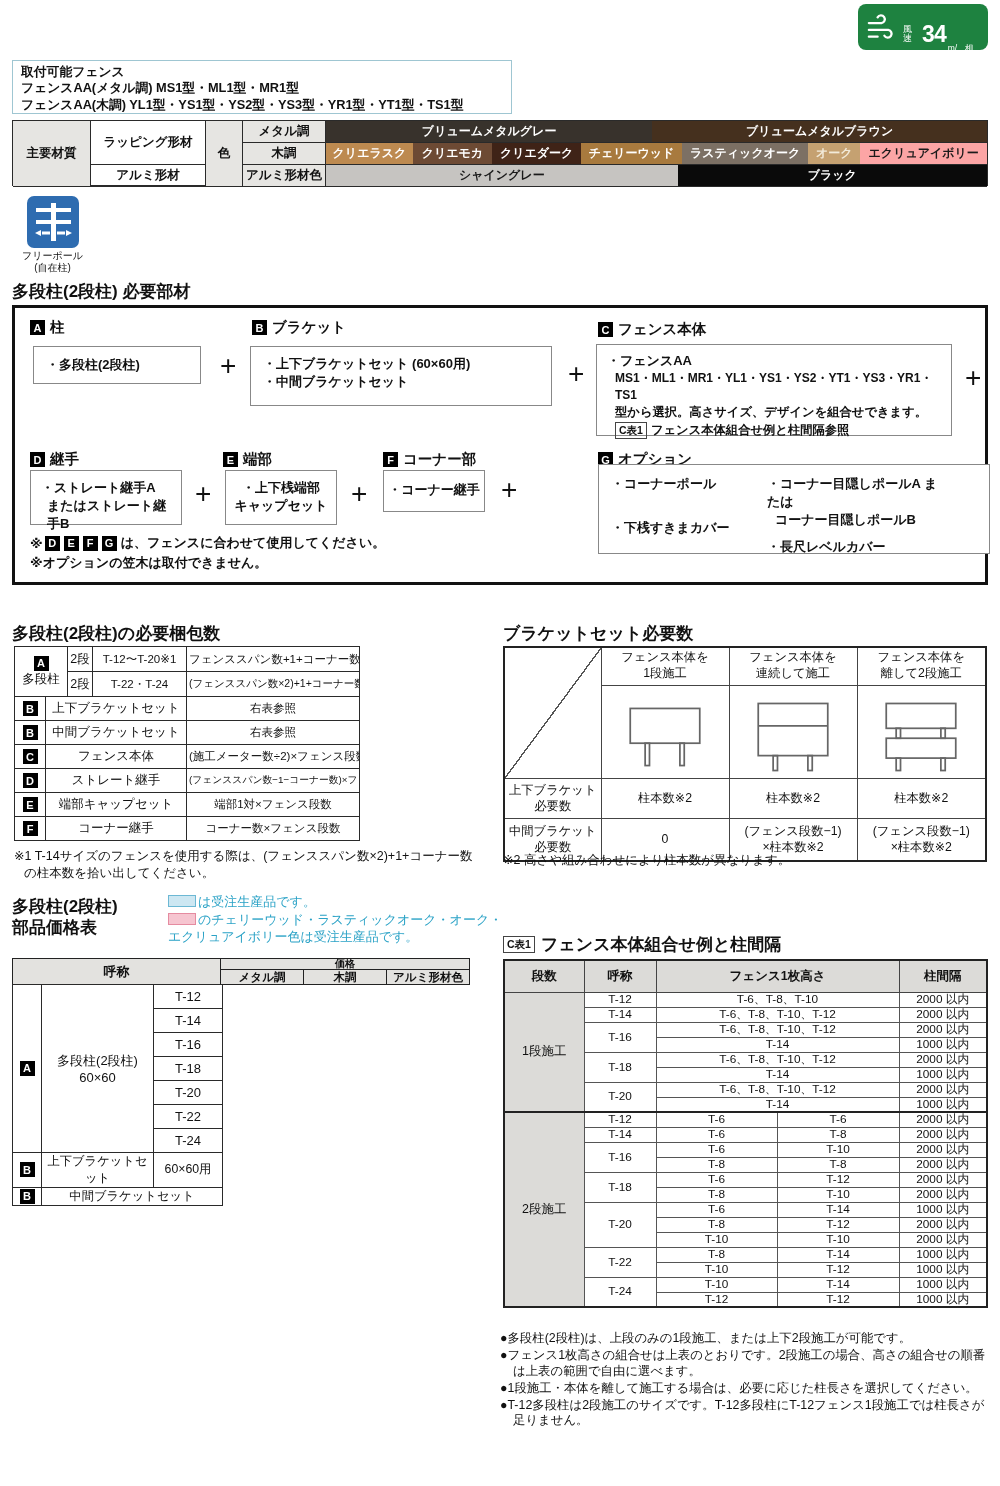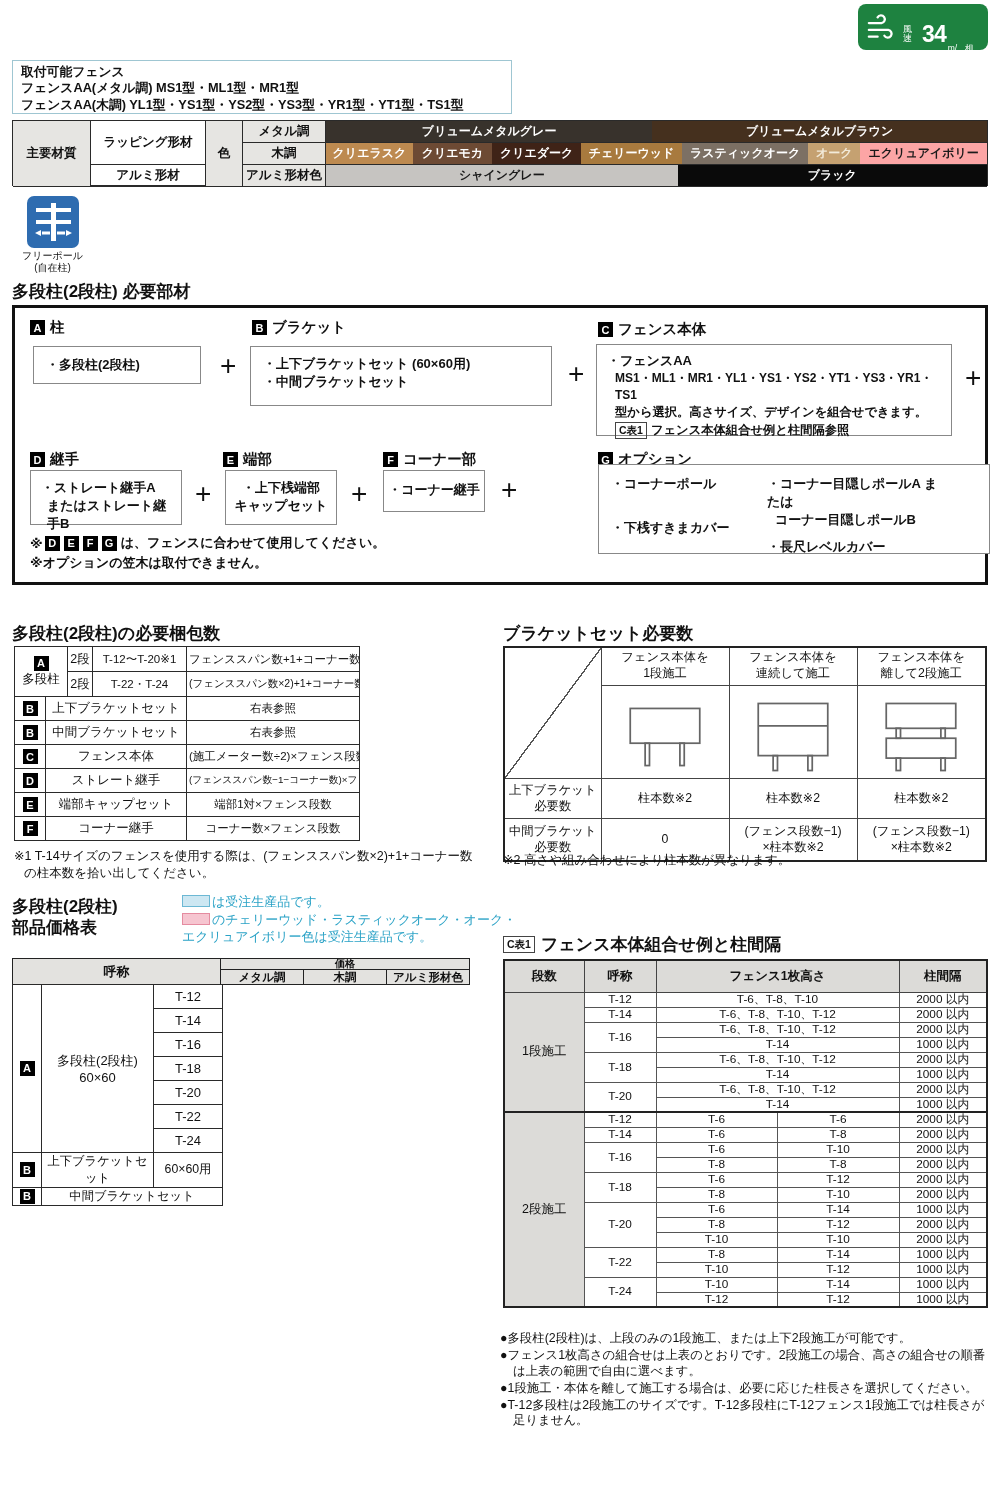--- a/index.html
+++ b/index.html
@@ -62,21 +62,21 @@
   
   .bracket-head { left:503px; top:622px; }
   .btable { border-collapse:collapse; table-layout:fixed; border:2px solid #222; }
   .btable th, .btable td { border:1px solid #444; text-align:center; vertical-align:middle;
     font-size:12.3px; font-weight:400; white-space:pre-line; line-height:1.3; }
   .btable .corner { background:linear-gradient(to bottom right, transparent calc(50% - 0.7px), #555 calc(50% - 0.7px), #555 calc(50% + 0.7px), transparent calc(50% + 0.7px)); }
   .bracket-note { left:503px; top:852px; font-size:12.5px; }
 
   
   .price-head { left:12px; top:896px; line-height:1.25; }
-  .legend { left:182px; top:893px; font-size:13px; color:#2aa2c6; line-height:1.35; }
+  .legend { left:168px; top:893px; font-size:13px; color:#2aa2c6; line-height:1.35; }
   .lg-swatch { display:inline-block; width:28px; height:12px; vertical-align:-1px; margin-right:2px; }
   .lg-blue { background:#cde7f2; border:1px solid #6cb8d4; }
   .lg-pink { background:#f6c5d0; border:1px solid #e58ba0; }
   .price-table { left:12px; top:958px; width:458px; }
   .pt-head { display:flex; border:1.5px solid #222; width:458px; }
   .pt-name { width:208px; background:#e3e2df; border-right:1px solid #222; display:flex;
     align-items:center; justify-content:center; font-size:13px; font-weight:600; height:25px; }
   .pt-price { flex:1; display:flex; flex-direction:column; }
   .pt-price-top { height:11px; background:#e3e2df; text-align:center; font-size:10px;
     font-weight:600; line-height:10px; border-bottom:1px solid #222; }

